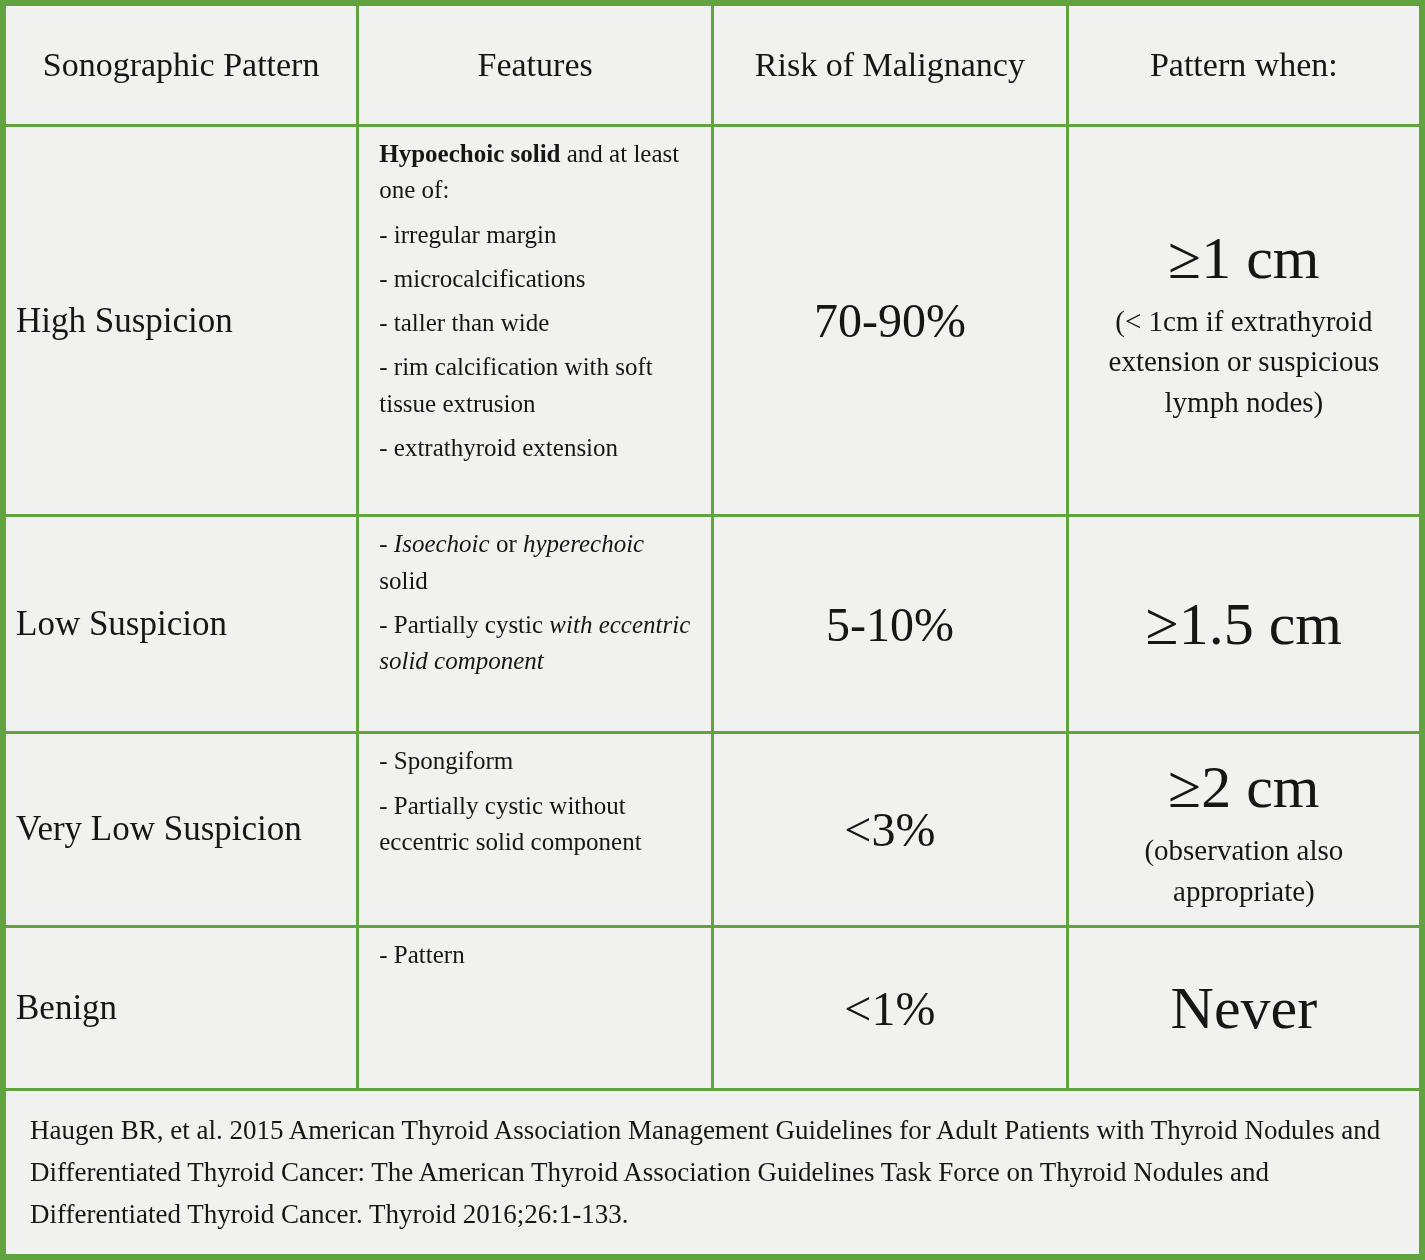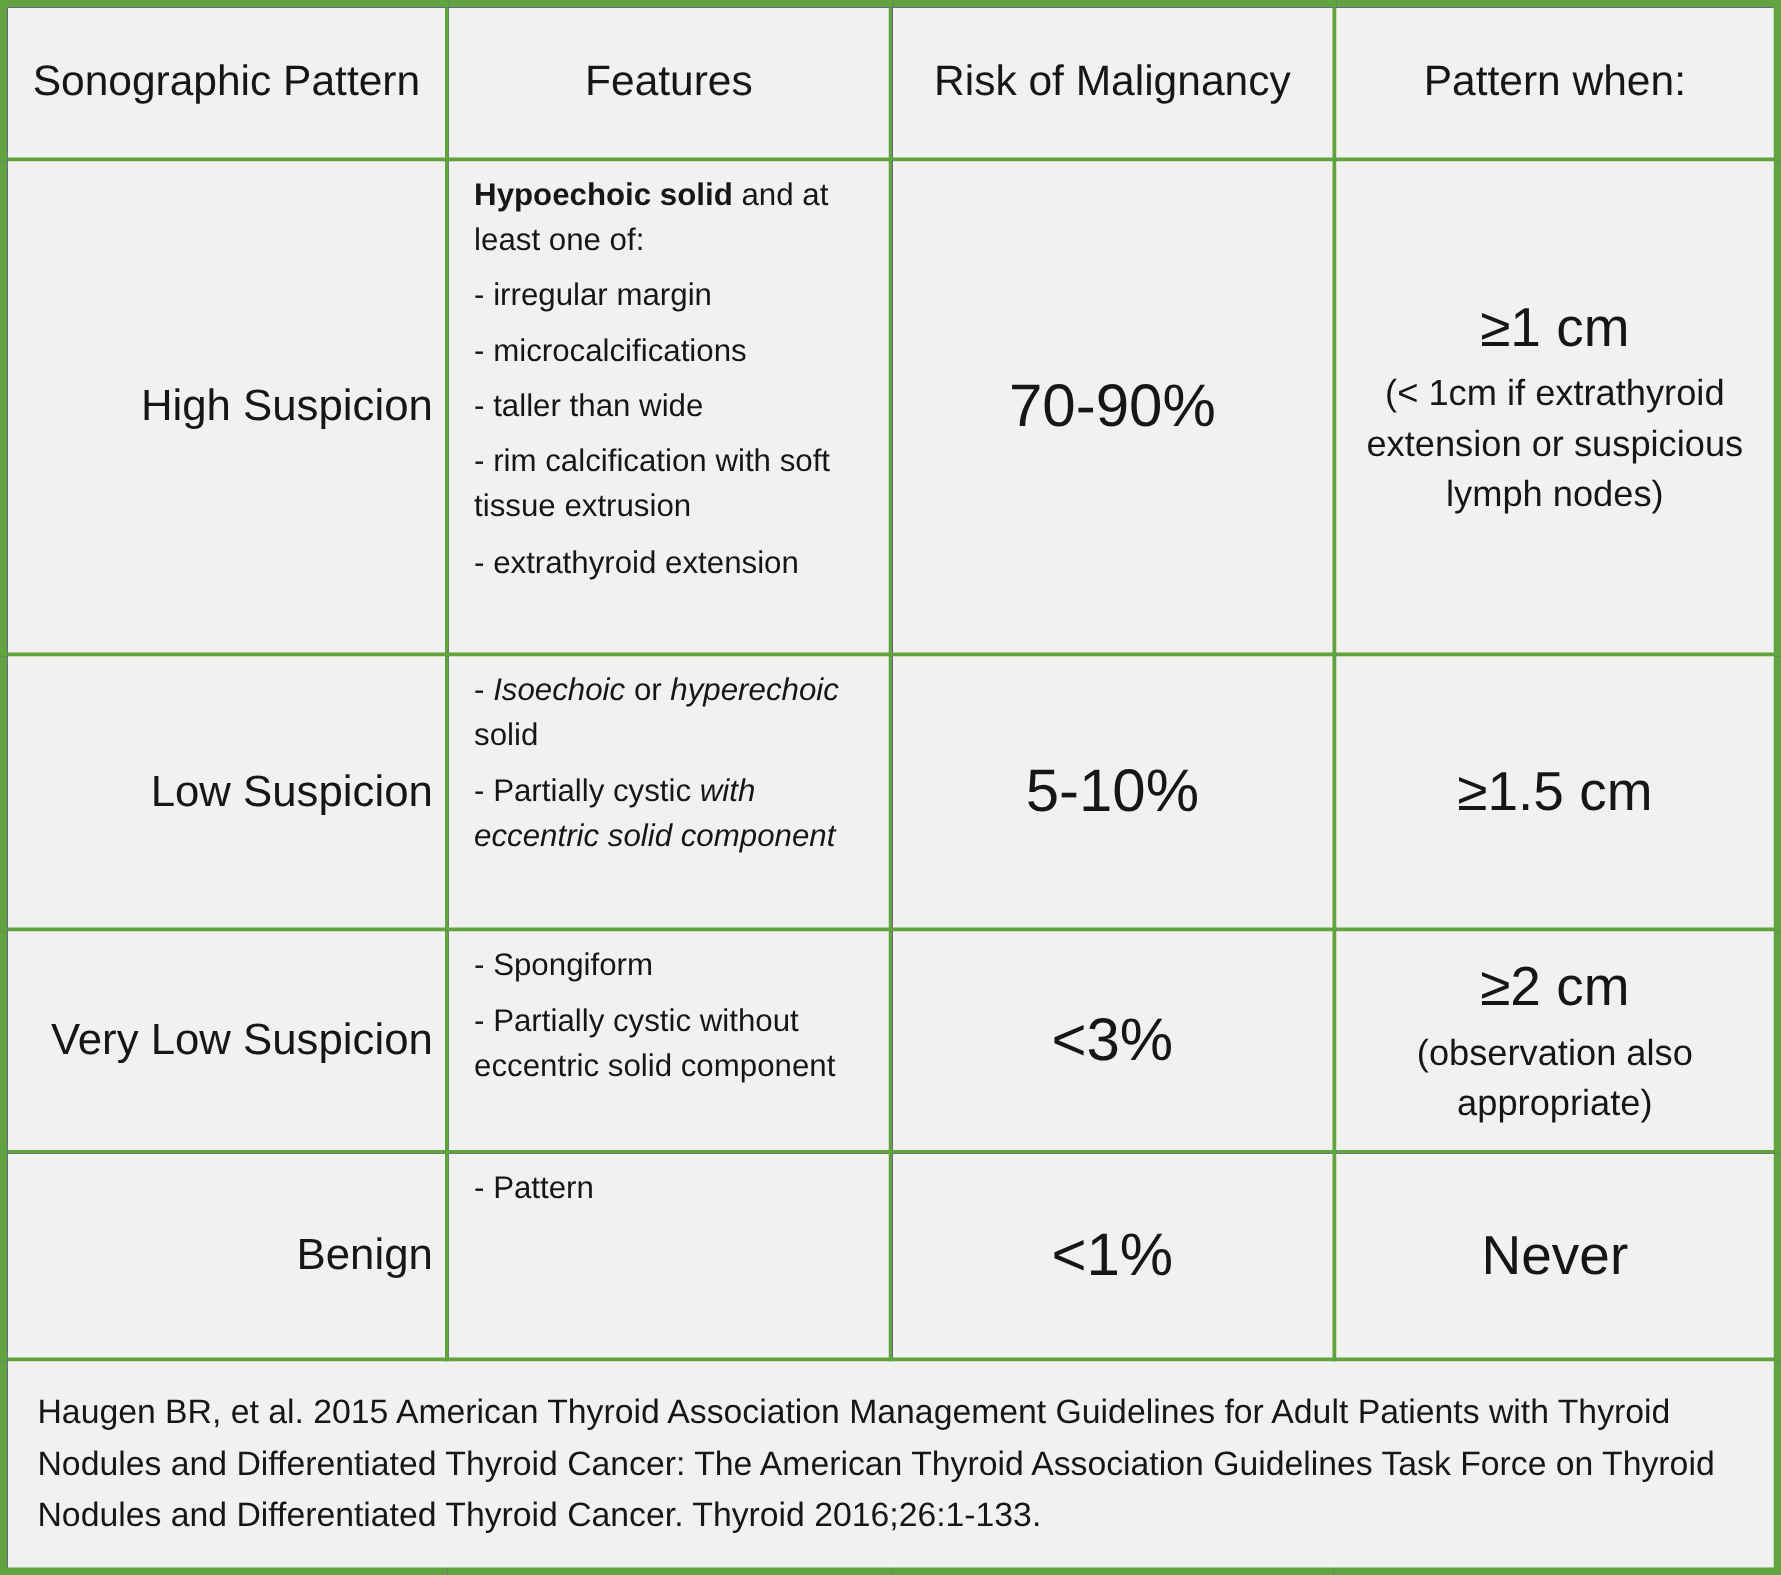--- a/index.html
+++ b/index.html
@@ -1,20 +1,20 @@
 <!DOCTYPE html>
 <html style="--border-green: #61a43f; --cell-bg: #f1f1ef;"><head>
 <meta charset="utf-8">
 <style>
   html, body { margin: 0; padding: 0; background: #ffffff; }
   .page {
     width: 1425px; height: 1260px;
     box-sizing: border-box;
-    background: #6d28d9;
-    font-family: Liberation Sans, sans-serif;
+    background: #a3a3a3;
+    font-family: Liberation Serif, serif;
     color: #161616;
   }
   table.ata-table {
     width: 1425px; height: 1260px;
     border-collapse: collapse;
     table-layout: fixed;
     box-sizing: border-box;
   }
   col { width: 25%; }
   td, th {
@@ -29,38 +29,38 @@
   td:first-child, th:first-child { border-left-width: 6px; }
   td:last-child,  th:last-child  { border-right-width: 6px; }
   tr.footer-row > td { border-left-width: 6px; border-right-width: 6px; }
 
   th.head {
     font-size: 34px; font-weight: normal;
     text-align: center; vertical-align: middle;
     line-height: 1.45; padding: 6px 12px;
   }
   td.pattern {
-    font-size: 35px; text-align: right; vertical-align: middle;
+    font-size: 35px; text-align: left; vertical-align: middle;
     line-height: 1.5; padding: 6px 10px;
   }
   td.features {
     font-size: 25px; text-align: left; vertical-align: top;
     padding: 9px 12px 10px 20px; line-height: 1.45;
   }
   td.features p { margin: 0 0 8px 0; }
   td.features .b  { font-weight: bold; }
   td.features .it { font-style: italic; }
   td.risk {
     font-size: 48px; text-align: center; vertical-align: middle;
     padding: 0;
   }
   td.biopsy {
     text-align: center; vertical-align: middle; padding: 6px 14px;
   }
-  .biopsy-main { font-size: 44px; line-height: 1.3; }
+  .biopsy-main { font-size: 60px; line-height: 1.3; }
   .biopsy-note { font-size: 29px; line-height: 1.4; margin-top: 4px; }
   tr.footer-row td.footer {
     font-size: 27px; line-height: 1.55;
     text-align: left; vertical-align: middle;
     padding: 12px 24px;
   }
   
   tr.h-header  { height: 113px; }
   tr.h-high    { height: 337px; }
   tr.h-inter   { height: 139px; }

